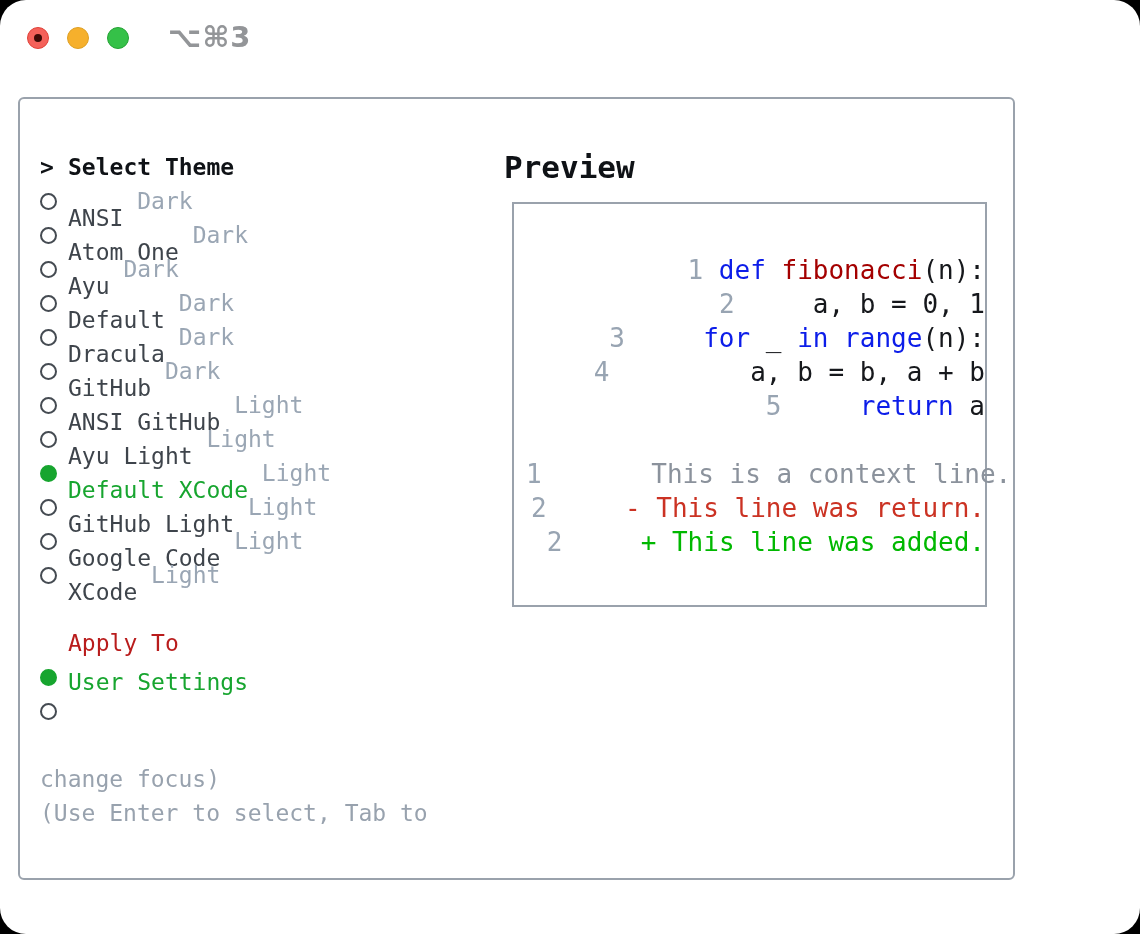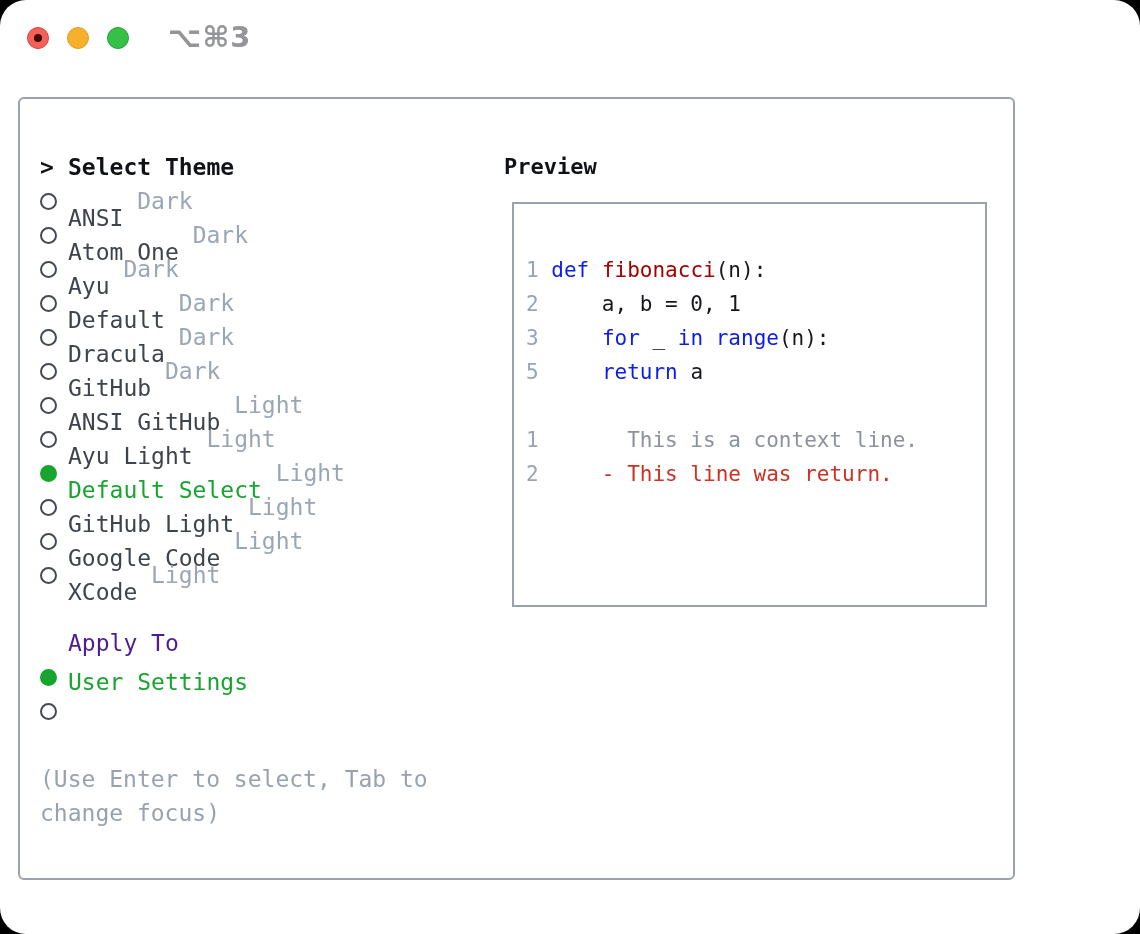--- a/index.html
+++ b/index.html
@@ -40,34 +40,34 @@
   }
   .row{height:34px;display:flex;align-items:center;white-space:pre;}
   .marker{flex:0 0 28px;width:28px;display:flex;align-items:center;}
   .prompt{font-weight:700;color:var(--header);}
   .header-label{font-weight:700;color:var(--header);text-align:center;}
   .radio{width:13px;height:13px;border:2px solid #454b52;border-radius:50%;box-sizing:content-box;display:inline-block;}
   .radio.selected{background:var(--sel-green);border-color:var(--sel-green);}
   .tname{color:var(--name);margin-top:34px;}
   .tname.sel{color:var(--sel-green);}
   .suffix{color:var(--suffix);}
-  .apply-title{color:#4c1d95;}
+  .apply-title{color:#b91c1c;}
   .opt-label{color:#4b5158;}
   .opt-label.sel{color:var(--sel-green);margin-top:9px;}
   .hint .row{color:var(--hint);}
   
   .preview-title{
     position:absolute;left:484px;top:51px;height:34px;line-height:34px;
-    font-size:22px;font-weight:700;color:var(--header);
+    font-size:31px;font-weight:700;color:var(--header);
   }
   .preview-box{
     position:absolute;left:492px;top:103px;width:475px;height:405px;
     border:2px solid var(--border-gray);box-sizing:border-box;background:#fff;
   }
-  .code{padding:49px 0 0 12px;font-size:21px;line-height:34px;}
+  .code{padding:49px 0 0 12px;font-size:26px;line-height:34px;text-align:right;}
   .cline{height:34px;white-space:pre;}
   .num{color:var(--num);}
   .kw{color:var(--kw);}
   .fn{color:var(--fn);}
   .pl{color:var(--pl);}
   .ctx{color:var(--ctx);}
   .del{color:var(--del);}
   .add{color:var(--add);}
 </style>
 </head>
@@ -93,55 +93,57 @@
 
       <div id="theme-list">
           <div class="row"><span class="marker"><span class="radio"></span></span><span class="tname">ANSI</span><span class="suffix">&nbsp;Dark</span></div>
           <div class="row"><span class="marker"><span class="radio"></span></span><span class="tname">Atom One</span><span class="suffix">&nbsp;Dark</span></div>
           <div class="row"><span class="marker"><span class="radio"></span></span><span class="tname">Ayu</span><span class="suffix">&nbsp;Dark</span></div>
           <div class="row"><span class="marker"><span class="radio"></span></span><span class="tname">Default</span><span class="suffix">&nbsp;Dark</span></div>
           <div class="row"><span class="marker"><span class="radio"></span></span><span class="tname">Dracula</span><span class="suffix">&nbsp;Dark</span></div>
           <div class="row"><span class="marker"><span class="radio"></span></span><span class="tname">GitHub</span><span class="suffix">&nbsp;Dark</span></div>
           <div class="row"><span class="marker"><span class="radio"></span></span><span class="tname">ANSI GitHub</span><span class="suffix">&nbsp;Light</span></div>
           <div class="row"><span class="marker"><span class="radio"></span></span><span class="tname">Ayu Light</span><span class="suffix">&nbsp;Light</span></div>
-          <div class="row"><span class="marker"><span class="radio selected"></span></span><span class="tname sel">Default Select</span><span class="suffix">&nbsp;Light</span></div>
+          <div class="row"><span class="marker"><span class="radio selected"></span></span><span class="tname sel">Default XCode</span><span class="suffix">&nbsp;Light</span></div>
           <div class="row"><span class="marker"><span class="radio"></span></span><span class="tname">GitHub Light</span><span class="suffix">&nbsp;Light</span></div>
           <div class="row"><span class="marker"><span class="radio"></span></span><span class="tname">Google Code</span><span class="suffix">&nbsp;Light</span></div>
           <div class="row"><span class="marker"><span class="radio"></span></span><span class="tname">XCode</span><span class="suffix">&nbsp;Light</span></div>
         </div>
 
       <div class="row"></div>
 
       <div class="row">
         <span class="marker"></span>
         <span class="apply-title">Apply To</span>
       </div>
 
       <div id="apply-list">
           <div class="row"><span class="marker"><span class="radio selected"></span></span><span class="opt-label sel">User Settings</span></div>
           <div class="row"><span class="marker"><span class="radio"></span></span></div>
         </div>
 
       <div class="row"></div>
 
       <div class="hint">
+        <div class="row">change focus)</div>
         <div class="row">(Use Enter to select, Tab to</div>
-        <div class="row">change focus)</div>
       </div>
 
     </div>
 
     <div class="preview-title">Preview</div>
 
     <div class="preview-box">
       <div class="code" id="preview-code">
           <div class="cline"><span class="num">1</span><span class="pl"> </span><span class="kw">def</span><span class="pl"> </span><span class="fn">fibonacci</span><span class="pl">(n):</span></div>
           <div class="cline"><span class="num">2</span><span class="pl">     a, b = 0, 1</span></div>
           <div class="cline"><span class="num">3</span><span class="pl">     </span><span class="kw">for</span><span class="pl"> _ </span><span class="kw">in</span><span class="pl"> </span><span class="kw">range</span><span class="pl">(n):</span></div>
+          <div class="cline"><span class="num">4</span><span class="pl">         a, b = b, a + b</span></div>
           <div class="cline"><span class="num">5</span><span class="pl">     </span><span class="kw">return</span><span class="pl"> a</span></div>
           <div class="cline"></div>
           <div class="cline"><span class="num">1</span><span class="ctx">       This is a context line.</span></div>
           <div class="cline"><span class="num">2</span><span class="del">     - This line was return.</span></div>
+          <div class="cline"><span class="num">2</span><span class="add">     + This line was added.</span></div>
         </div>
     </div>
 
   </div>
 </div>
 
 </body></html>

